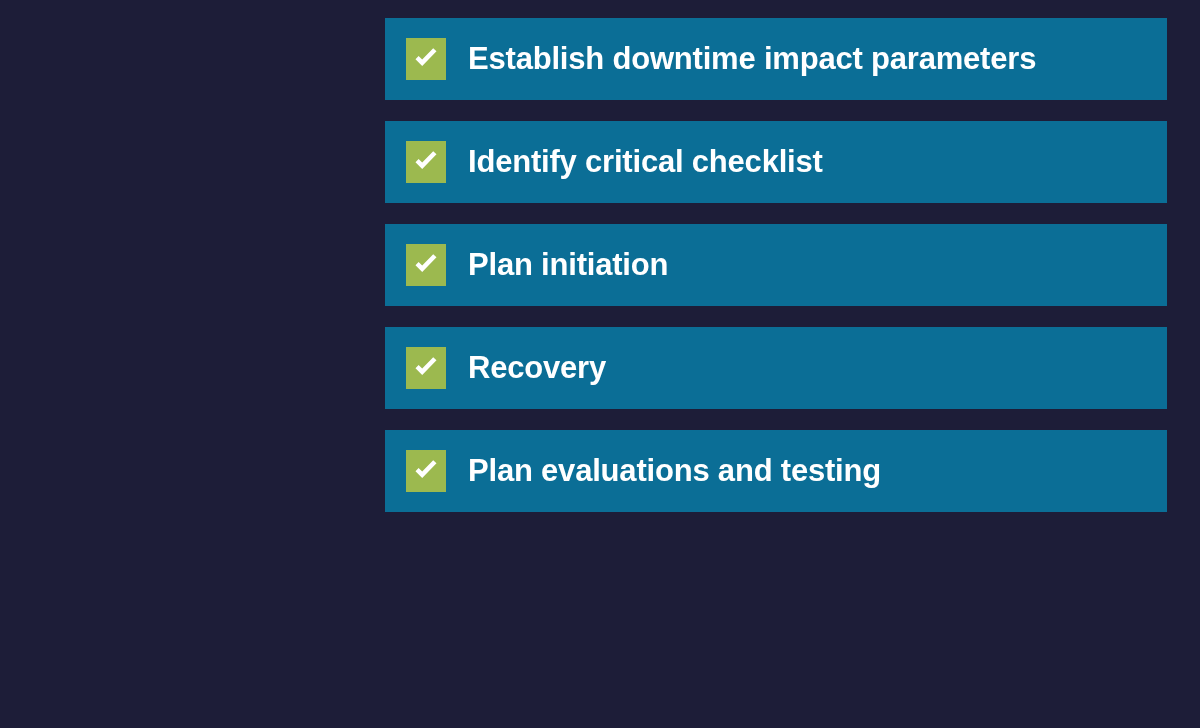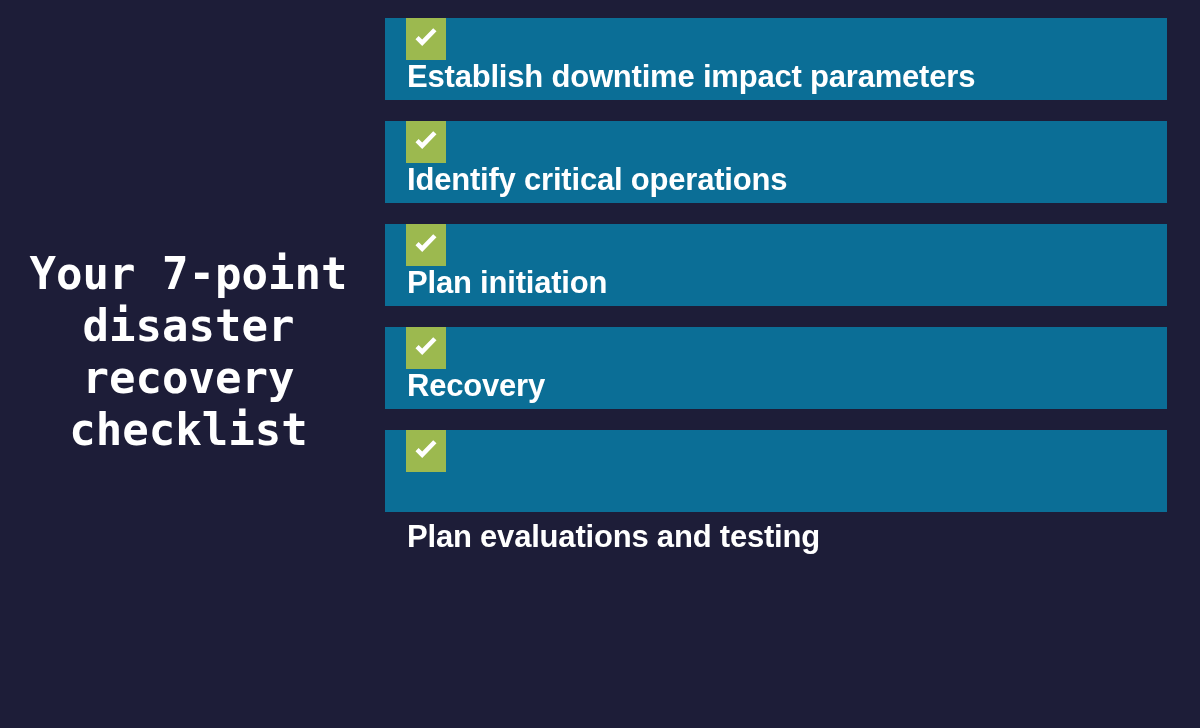--- a/index.html
+++ b/index.html
@@ -44,25 +44,24 @@
     top: 18px;
     width: 782px;
   }
 
   .check-row {
     position: relative;
     height: 82px;
     margin-bottom: 21px;
     background: #0b6e96;
     display: flex;
-    flex-direction: column;
+    align-items: center;
   }
   .check-row:last-child {
     margin-bottom: 0;
-    gap: 48px;
   }
 
   .check-box {
     flex: 0 0 auto;
     width: 40px;
     height: 42px;
     margin-left: 21px;
     background: #9cb94f;
     display: flex;
     align-items: center;
@@ -83,43 +82,39 @@
     line-height: 34px;
     letter-spacing: -0.2px;
     white-space: nowrap;
   }
 </style>
 </head>
 <body>
 
 <div id="slide">
 
-  <div id="title-block">Your 7-point
-disaster
-recovery
-checklist</div>
 
   <div id="checklist">
 
     <div class="check-row">
       <span class="check-box">
         <svg viewBox="0 0 28 28" aria-hidden="true">
           <path d="M3.5 14.2 L10.2 21 L24.5 6.2 L21.2 3.2 L10.2 14.6 L6.6 11.0 Z" fill="#ffffff"></path>
         </svg>
       </span>
       <span class="check-label">Establish downtime impact parameters</span>
     </div>
 
     <div class="check-row">
       <span class="check-box">
         <svg viewBox="0 0 28 28" aria-hidden="true">
           <path d="M3.5 14.2 L10.2 21 L24.5 6.2 L21.2 3.2 L10.2 14.6 L6.6 11.0 Z" fill="#ffffff"></path>
         </svg>
       </span>
-      <span class="check-label">Identify critical operations</span>
+      <span class="check-label">Identify critical checklist</span>
     </div>
 
     <div class="check-row">
       <span class="check-box">
         <svg viewBox="0 0 28 28" aria-hidden="true">
           <path d="M3.5 14.2 L10.2 21 L24.5 6.2 L21.2 3.2 L10.2 14.6 L6.6 11.0 Z" fill="#ffffff"></path>
         </svg>
       </span>
       <span class="check-label">Plan initiation</span>
     </div>

